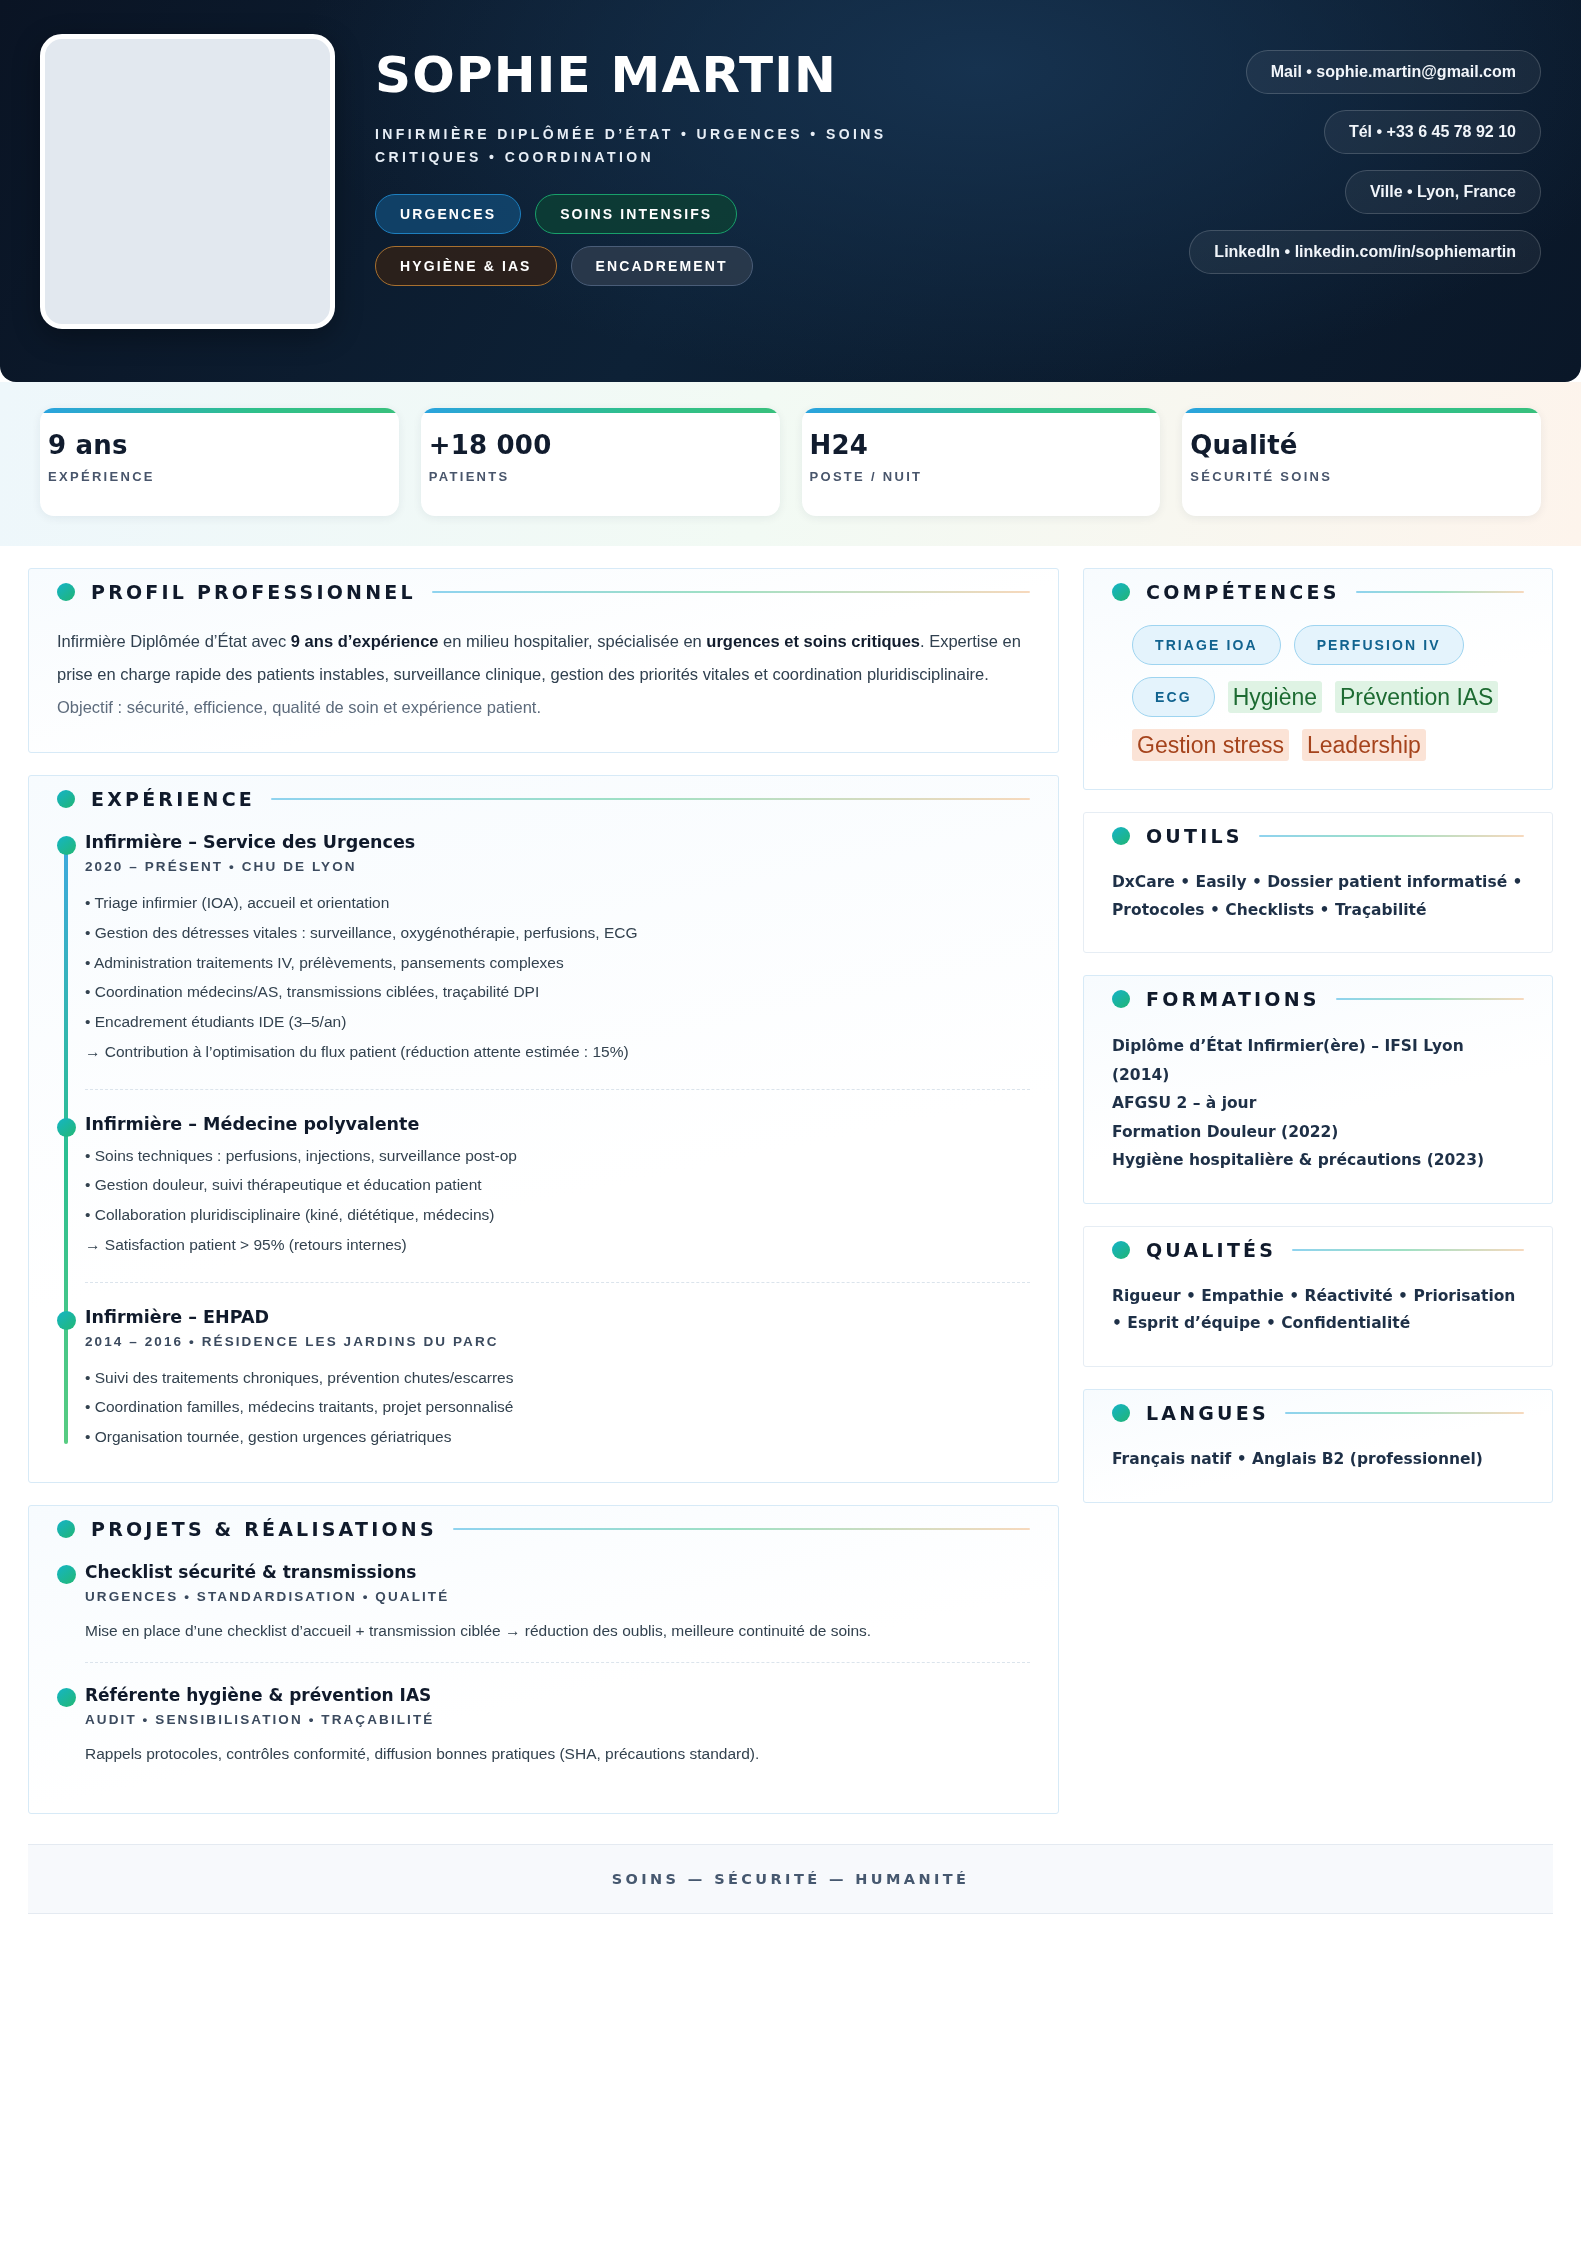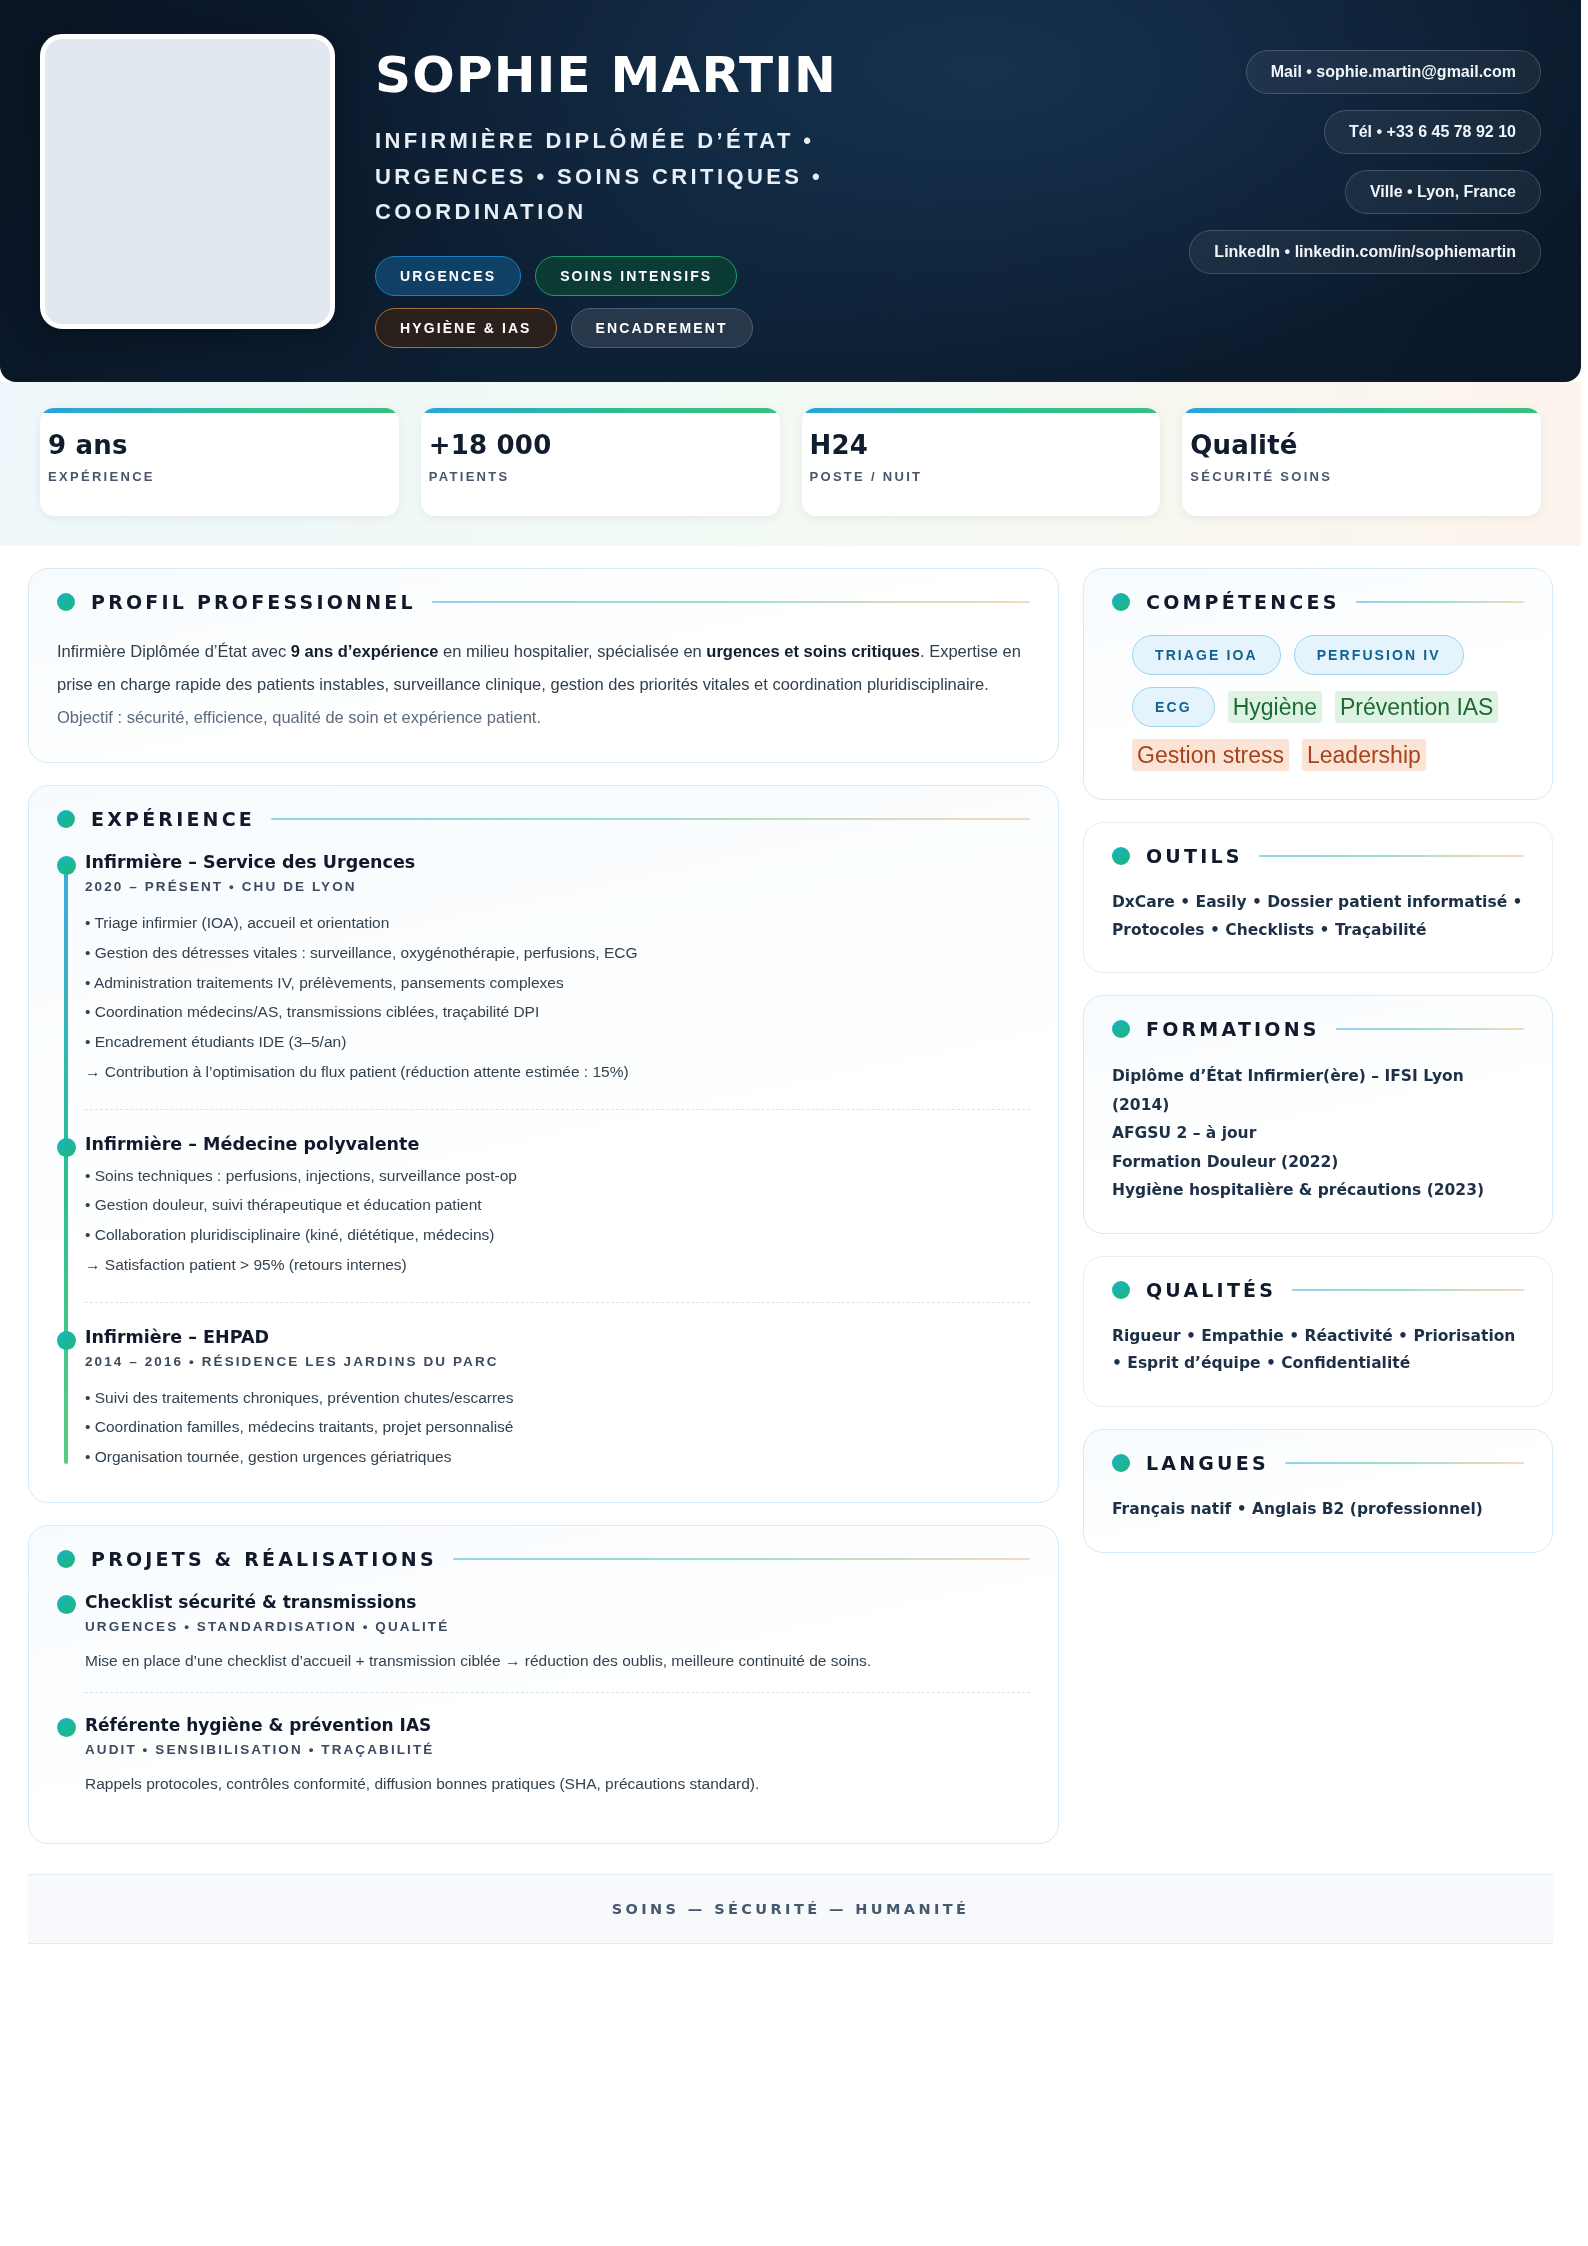--- a/index.html
+++ b/index.html
@@ -53,21 +53,21 @@
     font-family: "DejaVu Sans", sans-serif;
     font-size: 50px;
     font-weight: 700;
     letter-spacing: 1.2px;
     color: #ffffff;
     line-height: 1.02;
     margin-bottom: 22px;
   }
 
   .subtitle {
-    font-size: 22px;
+    font-size: 14px;
     font-weight: 700;
     letter-spacing: 3.4px;
     color: #e7eef6;
     line-height: 1.62;
     text-transform: uppercase;
     max-width: 560px;
     margin-bottom: 26px;
   }
 
   .tag-rows { display: flex; flex-direction: column; gap: 12px; align-items: flex-start; }
@@ -151,22 +151,22 @@
     gap: 24px;
     padding: 22px 28px 30px 28px;
     align-items: flex-start;
   }
   .col-left  { flex: 1 1 auto; display: flex; flex-direction: column; gap: 22px; min-width: 0; }
   .col-right { flex: 0 0 470px; display: flex; flex-direction: column; gap: 22px; }
 
   .card {
     background: linear-gradient(168deg, #f7fbfe 0%, #ffffff 58%);
     border: 1px solid #d7eaf7;
-    border-radius: 20px;
-    padding: 22px 28px 28px 28px;
+    border-radius: 3px;
+    padding: 12px 28px 28px 28px;
   }
   .card.plain { background: #ffffff; border-color: #e6edf4; }
 
   .sec-head { display: flex; align-items: center; gap: 16px; margin-bottom: 22px; }
   .sec-dot {
     width: 18px; height: 18px; border-radius: 50%;
     background: linear-gradient(140deg, #14b3c9 0%, #21b573 100%);
     flex: 0 0 18px;
   }
   .sec-title {

